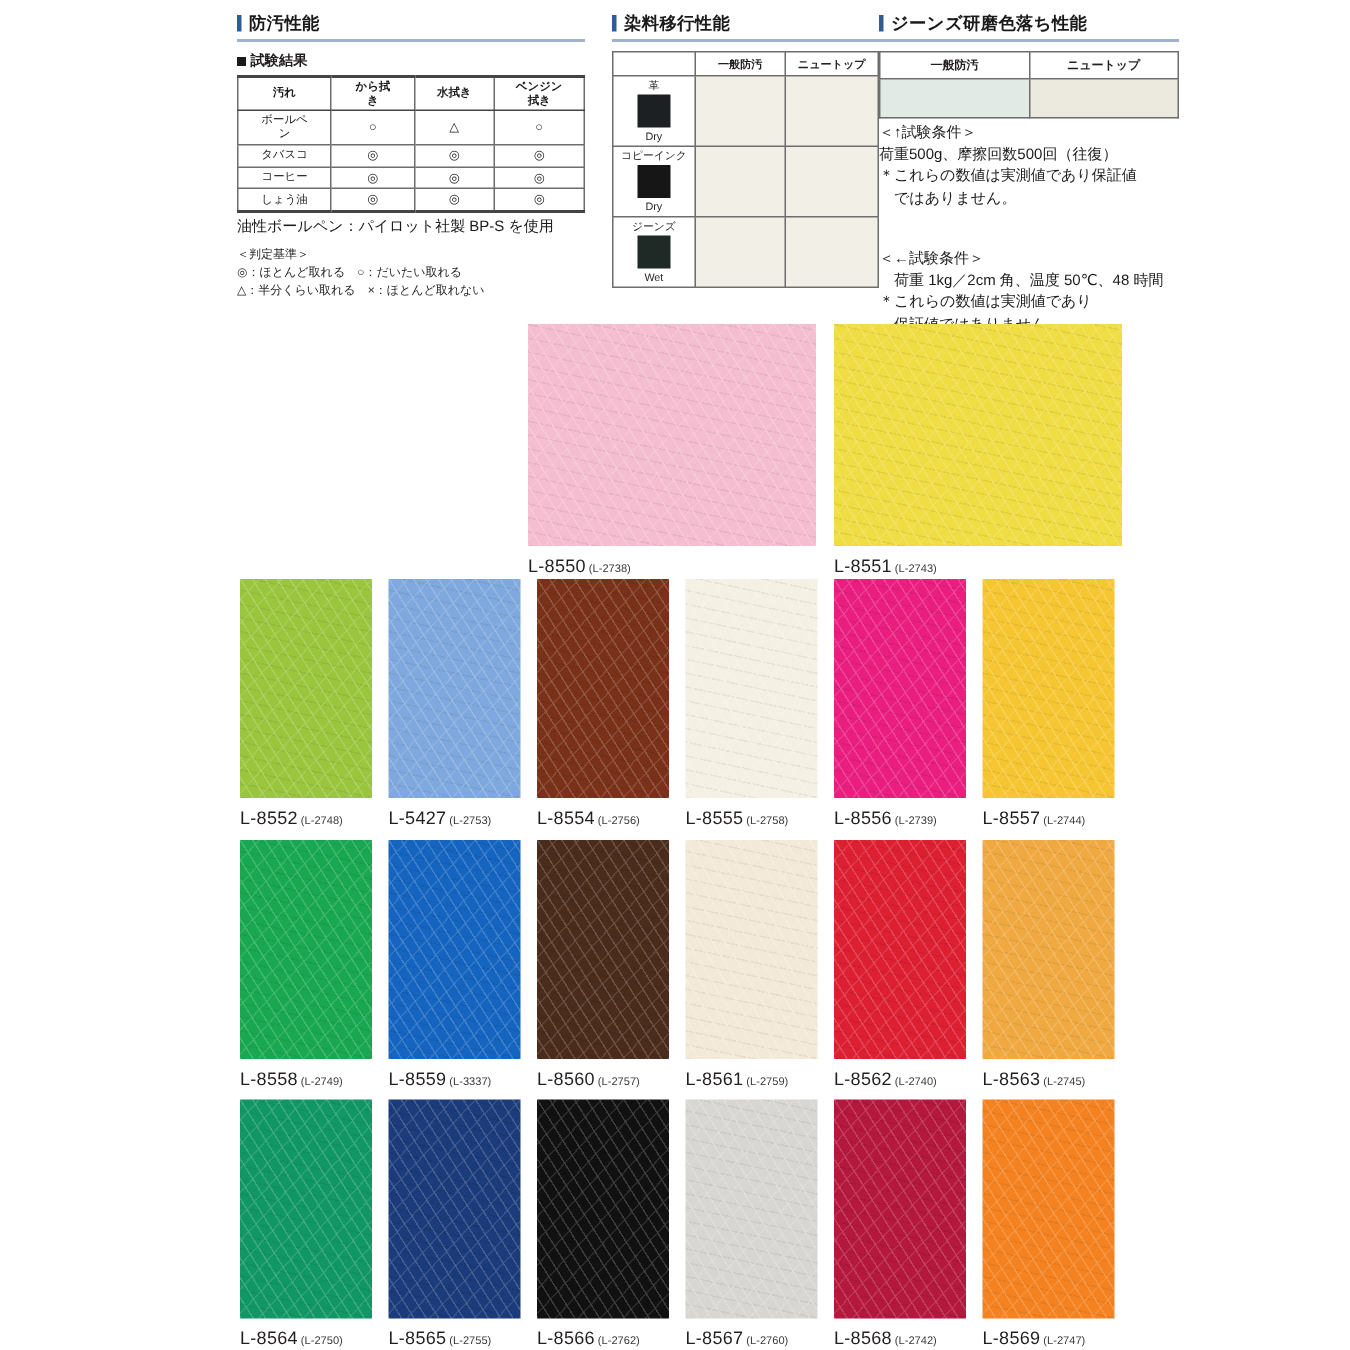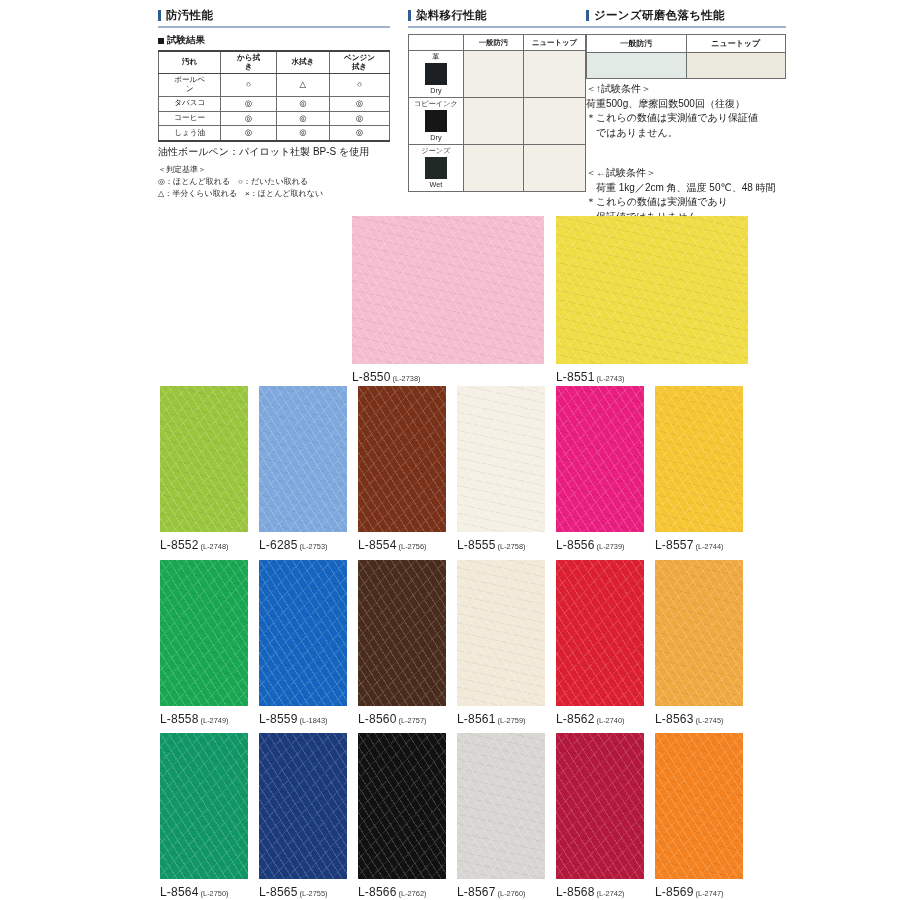--- a/index.html
+++ b/index.html
@@ -314,21 +314,21 @@
         <div class="sw-tex"></div>
       </div>
       <div class="sw-label" style="left: 556px; top: 370px;"><span>L-8551</span><span class="alt">(L-2743)</span></div>
       <div class="swatch" style="left: 160px; top: 386px; width: 88px; height: 146px; background: rgb(154, 198, 62);">
         <div class="sw-tex"></div>
       </div>
       <div class="sw-label" style="left: 160px; top: 538px;"><span>L-8552</span><span class="alt">(L-2748)</span></div>
       <div class="swatch" style="left: 259px; top: 386px; width: 88px; height: 146px; background: rgb(127, 169, 222);">
         <div class="sw-tex"></div>
       </div>
-      <div class="sw-label" style="left: 259px; top: 538px;"><span>L-6285</span><span class="alt">(L-2753)</span></div>
+      <div class="sw-label" style="left: 259px; top: 538px;"><span>L-5427</span><span class="alt">(L-2753)</span></div>
       <div class="swatch" style="left: 358px; top: 386px; width: 88px; height: 146px; background: rgb(122, 49, 25);">
         <div class="sw-tex"></div>
       </div>
       <div class="sw-label" style="left: 358px; top: 538px;"><span>L-8554</span><span class="alt">(L-2756)</span></div>
       <div class="swatch" style="left: 457px; top: 386px; width: 88px; height: 146px; background: rgb(245, 240, 228);">
         <div class="sw-tex"></div>
       </div>
       <div class="sw-label" style="left: 457px; top: 538px;"><span>L-8555</span><span class="alt">(L-2758)</span></div>
       <div class="swatch" style="left: 556px; top: 386px; width: 88px; height: 146px; background: rgb(233, 30, 127);">
         <div class="sw-tex"></div>
@@ -338,21 +338,21 @@
         <div class="sw-tex"></div>
       </div>
       <div class="sw-label" style="left: 655px; top: 538px;"><span>L-8557</span><span class="alt">(L-2744)</span></div>
       <div class="swatch" style="left: 160px; top: 560px; width: 88px; height: 146px; background: rgb(25, 168, 81);">
         <div class="sw-tex"></div>
       </div>
       <div class="sw-label" style="left: 160px; top: 712px;"><span>L-8558</span><span class="alt">(L-2749)</span></div>
       <div class="swatch" style="left: 259px; top: 560px; width: 88px; height: 146px; background: rgb(21, 101, 192);">
         <div class="sw-tex"></div>
       </div>
-      <div class="sw-label" style="left: 259px; top: 712px;"><span>L-8559</span><span class="alt">(L-1843)</span></div>
+      <div class="sw-label" style="left: 259px; top: 712px;"><span>L-8559</span><span class="alt">(L-3337)</span></div>
       <div class="swatch" style="left: 358px; top: 560px; width: 88px; height: 146px; background: rgb(74, 44, 28);">
         <div class="sw-tex"></div>
       </div>
       <div class="sw-label" style="left: 358px; top: 712px;"><span>L-8560</span><span class="alt">(L-2757)</span></div>
       <div class="swatch" style="left: 457px; top: 560px; width: 88px; height: 146px; background: rgb(243, 233, 216);">
         <div class="sw-tex"></div>
       </div>
       <div class="sw-label" style="left: 457px; top: 712px;"><span>L-8561</span><span class="alt">(L-2759)</span></div>
       <div class="swatch" style="left: 556px; top: 560px; width: 88px; height: 146px; background: rgb(221, 31, 50);">
         <div class="sw-tex"></div>

